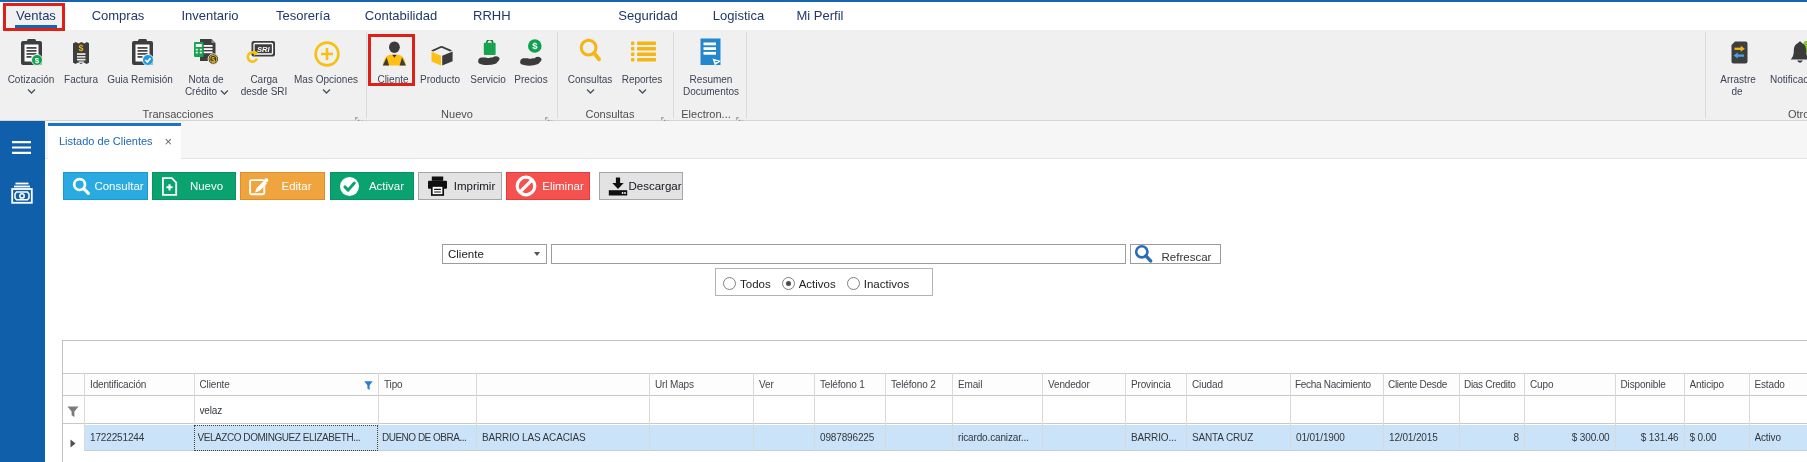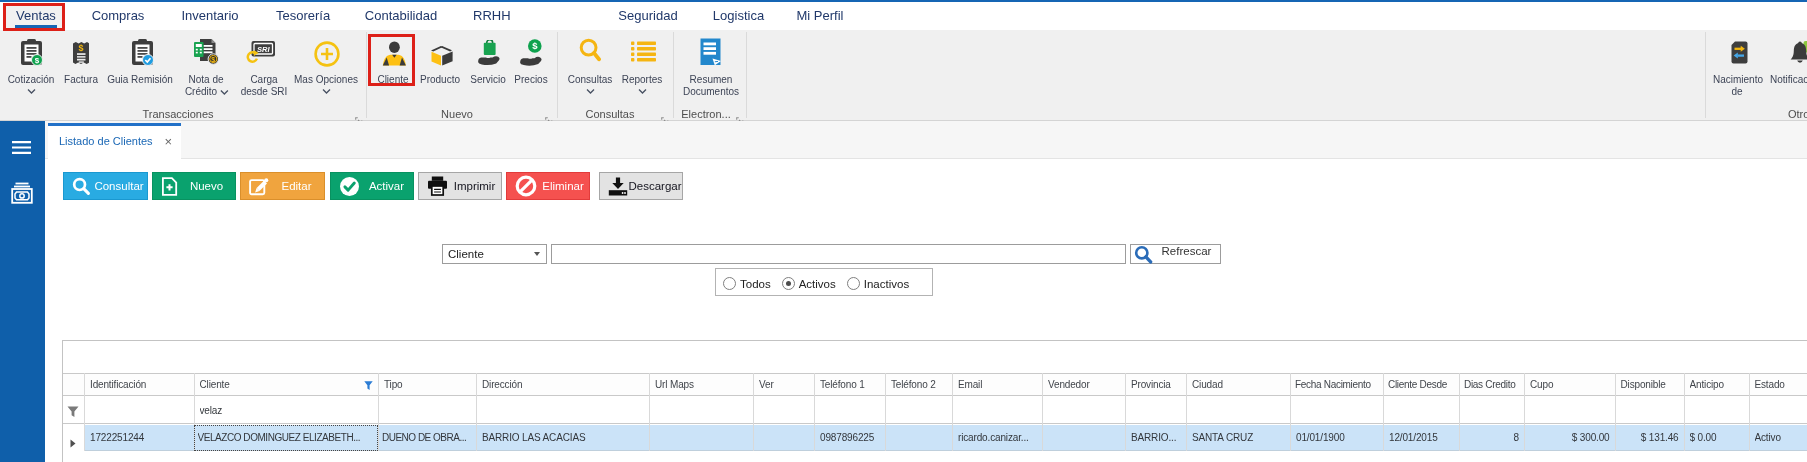--- a/index.html
+++ b/index.html
@@ -183,21 +183,21 @@
 <div class="ril" style="left:264px;top:55.5px;transform:translateX(-50%);">desde SRI</div>
 <div class="ril" style="left:326px;top:43.5px;transform:translateX(-50%);">Mas Opciones</div>
 <div class="ril" style="left:393px;top:43.5px;transform:translateX(-50%);">Cliente</div>
 <div class="ril" style="left:440px;top:43.5px;transform:translateX(-50%);">Producto</div>
 <div class="ril" style="left:488px;top:43.5px;transform:translateX(-50%);">Servicio</div>
 <div class="ril" style="left:531px;top:43.5px;transform:translateX(-50%);">Precios</div>
 <div class="ril" style="left:590px;top:43.5px;transform:translateX(-50%);">Consultas</div>
 <div class="ril" style="left:642px;top:43.5px;transform:translateX(-50%);">Reportes</div>
 <div class="ril" style="left:711px;top:43.5px;transform:translateX(-50%);">Resumen</div>
 <div class="ril" style="left:711px;top:55.5px;transform:translateX(-50%);">Documentos</div>
-<div class="ril" style="left:1738px;top:43.5px;transform:translateX(-50%);">Nacimiento</div>
+<div class="ril" style="left:1738px;top:43.5px;transform:translateX(-50%);">Arrastre</div>
 <div class="ril" style="left:1737px;top:55.5px;transform:translateX(-50%);">de</div>
 <div class="ril" style="left:1770px;top:43.5px;">Notificaciones</div>
 <svg class="chev" style="left:26.5px;top:59px;" width="9" height="5" viewBox="0 0 9 5">
       <path d="M1 0.5 L4.5 4 L8 0.5" stroke="#475062" stroke-width="1.3" fill="none"></path>
     </svg>
 <svg class="chev" style="left:321.5px;top:59px;" width="9" height="5" viewBox="0 0 9 5">
       <path d="M1 0.5 L4.5 4 L8 0.5" stroke="#475062" stroke-width="1.3" fill="none"></path>
     </svg>
 <svg class="chev" style="left:585.5px;top:59px;" width="9" height="5" viewBox="0 0 9 5">
       <path d="M1 0.5 L4.5 4 L8 0.5" stroke="#475062" stroke-width="1.3" fill="none"></path>
@@ -290,21 +290,21 @@
       <path d="M7.9 0.5 H12.1 V6 H15.7 L10 12 L4.3 6 H7.9 Z" fill="#101010"></path>
       <rect x="0.8" y="13.2" width="18.4" height="5.3" fill="#101010"></rect>
       <circle cx="14.6" cy="16" r="0.9" fill="#fff"></circle>
       <circle cx="17" cy="16" r="0.9" fill="#fff"></circle>
     </svg>
     <span>Descargar</span>
   </div>
 <div class="field" style="left:442px;width:105px;font-size:11.5px;color:#222;line-height:18px;padding-left:5px;">Cliente
 <span style="position:absolute;right:6px;top:7px;width:0;height:0;border-left:3.5px solid transparent;border-right:3.5px solid transparent;border-top:4.5px solid #555;"></span></div>
 <div class="field" style="left:551px;width:575px;"></div>
-<div class="field" style="left:1130px;width:91px;display:flex;align-items:flex-start;font-size:11.5px;color:#333;">
+<div class="field" style="left:1130px;width:91px;display:flex;align-items:flex-end;font-size:11.5px;color:#333;">
 <svg style="margin-left:3px;" width="19" height="19" viewBox="0 0 19 19">
       <circle cx="7.8" cy="7.8" r="5.6" fill="none" stroke="#2b6cb8" stroke-width="2.6"></circle>
       <path d="M11.9 11.9 L16.6 16.9" stroke="#2b6cb8" stroke-width="3.4" stroke-linecap="round"></path>
     </svg>
 <span style="flex:1;text-align:center;">Refrescar</span>
   </div>
 <div id="radiobox">
 <span class="rad" style="margin-left:7px;"></span>
     <span style="margin-left:4px;">Todos</span>
 <span class="rad sel" style="margin-left:11px;"></span>
@@ -332,21 +332,20 @@
 <div class="vln" style="left:1227px;top:32px;height:78px;"></div>
 <div class="vln" style="left:1320px;top:32px;height:78px;"></div>
 <div class="vln" style="left:1396px;top:32px;height:78px;"></div>
 <div class="vln" style="left:1461px;top:32px;height:78px;"></div>
 <div class="vln" style="left:1551.5px;top:32px;height:78px;"></div>
 <div class="vln" style="left:1620.5px;top:32px;height:78px;"></div>
 <div class="vln" style="left:1685.5px;top:32px;height:78px;"></div>
 <div class="cell" style="left:27px;top:33px;width:99.5px;line-height:22px;color:#41454b;">Identificación</div>
 <div class="cell" style="left:136.5px;top:33px;width:174.5px;line-height:22px;color:#41454b;">Cliente</div>
 <div class="cell" style="left:321px;top:33px;width:88px;line-height:22px;color:#41454b;">Tipo</div>
-<div class="cell" style="left:419px;top:33px;width:163px;line-height:22px;color:#41454b;">Dirección</div>
 <div class="cell" style="left:592px;top:33px;width:94px;line-height:22px;color:#41454b;">Url Maps</div>
 <div class="cell" style="left:696px;top:33px;width:51px;line-height:22px;color:#41454b;">Ver</div>
 <div class="cell" style="left:757px;top:33px;width:61px;line-height:22px;color:#41454b;">Teléfono 1</div>
 <div class="cell" style="left:828px;top:33px;width:57px;line-height:22px;color:#41454b;">Teléfono 2</div>
 <div class="cell" style="left:895px;top:33px;width:80px;line-height:22px;color:#41454b;">Email</div>
 <div class="cell" style="left:985px;top:33px;width:73px;line-height:22px;color:#41454b;">Vendedor</div>
 <div class="cell" style="left:1068px;top:33px;width:51px;line-height:22px;color:#41454b;">Provincia</div>
 <div class="cell" style="left:1129px;top:33px;width:94px;line-height:22px;color:#41454b;">Ciudad</div>
 <div class="cell" style="left:1232px;top:33px;width:89px;line-height:22px;color:#41454b;letter-spacing:-0.3px;">Fecha Nacimiento</div>
 <div class="cell" style="left:1325px;top:33px;width:72px;line-height:22px;color:#41454b;letter-spacing:-0.3px;">Cliente Desde</div>

